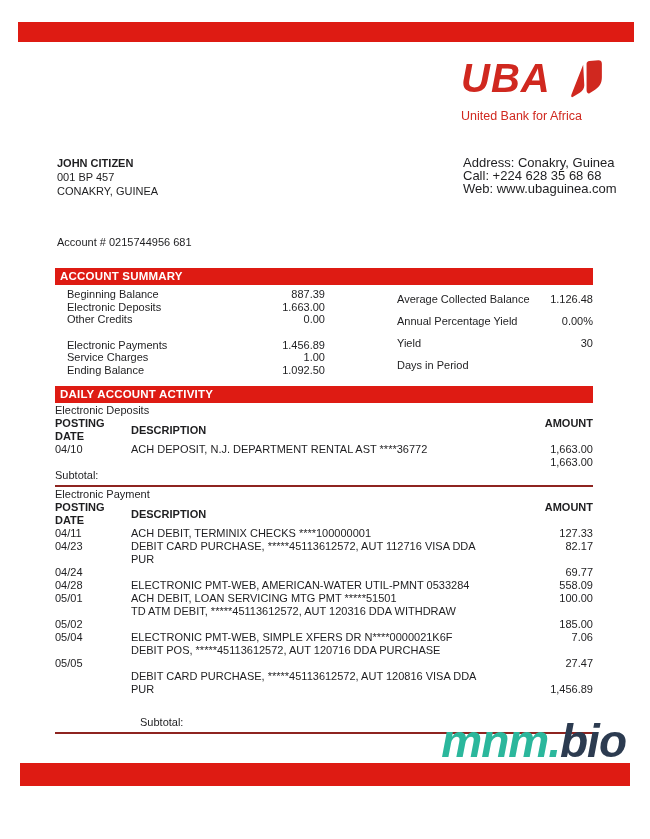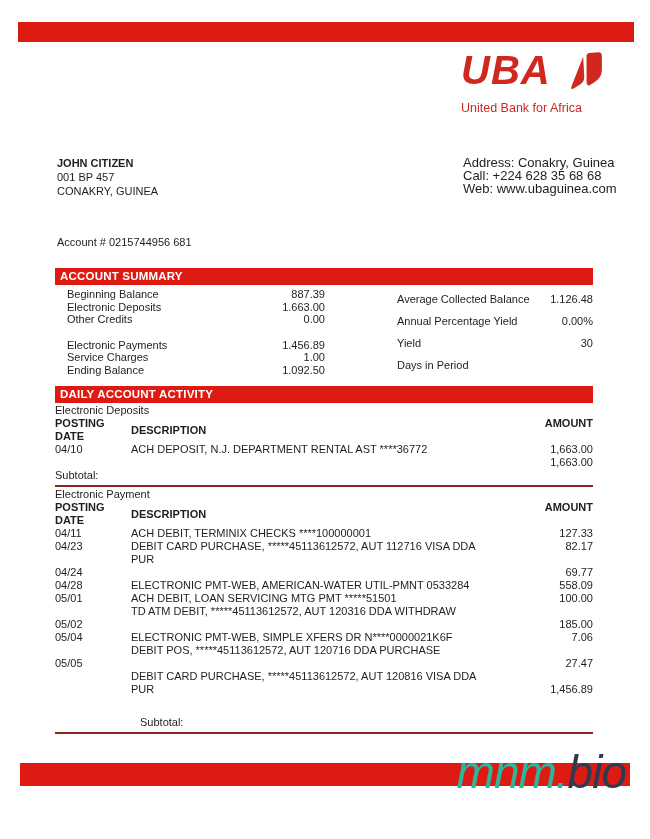--- a/index.html
+++ b/index.html
@@ -3,21 +3,21 @@
 <meta charset="utf-8">
 <style>
   * { margin:0; padding:0; box-sizing:border-box; }
   html,body { background:#ffffff; }
   body { font-family:"Liberation Sans", sans-serif; color:#1e1e20; }
   .page { position:relative; width:650px; height:839px; background:#ffffff; overflow:hidden; }
 
   .top-bar { position:absolute; left:18px; top:22px; width:616px; height:20px; background:#de1b13; }
 
   .logo-block { position:absolute; left:461px; top:51px; }
-  .logo-row { display:flex; align-items:flex-start; gap:18px; }
+  .logo-row { display:flex; align-items:flex-start; gap:18px;margin-top:8px; }
   .uba-text { font-size:40px; font-weight:bold; font-style:italic; color:#d0281f; line-height:0.95; letter-spacing:1px; }
   .logo-mark { display:block; margin-top:1px; }
   .tagline { margin-top:3px; font-size:12.5px; color:#d0281f; }
 
   .customer { position:absolute; left:57px; top:156px; font-size:11px; line-height:13.5px; }
   .customer-name { font-weight:bold; font-size:11px; line-height:15px; }
   .contact { position:absolute; left:463px; top:156px; font-size:13px; line-height:13px; }
   .account-number { position:absolute; left:57px; top:236px; font-size:11px; }
 
   .section { position:absolute; left:55px; width:538px; }
@@ -40,21 +40,21 @@
   .col-date { width:76px; vertical-align:top;margin-top:44px; }
   .col-amt { width:95px; text-align:right; vertical-align:top; }
   th.col-amt { text-align:right;margin-top:48px; }
   td.col-desc { vertical-align:top; }
 
   .subtotal { font-size:11px; line-height:13px; }
   .subtotal.indented { margin-left:85px; margin-top:20px; }
   .sep-line { height:2px; background:#8e2420; border:none; margin-top:3px; margin-bottom:1px; }
 
   .bottom-bar { position:absolute; left:20px; top:763px; width:610px; height:23px; background:#de1b13; }
-  .watermark { position:absolute; top:749px; right:24px; z-index:2; font-size:46px; font-weight:normal; font-style:italic; line-height:1; letter-spacing:-1px; white-space:nowrap; }
+  .watermark { position:absolute; top:718px; right:24px; z-index:2; font-size:46px; font-weight:bold; font-style:italic; line-height:1; letter-spacing:-1px; white-space:nowrap; }
   .wm-prefix { color:#2bb79c; }
   .wm-suffix { color:#2c3b50; }
 </style>
 </head>
 <body>
 
 <div class="page">
 
   <div class="top-bar"></div>
 

